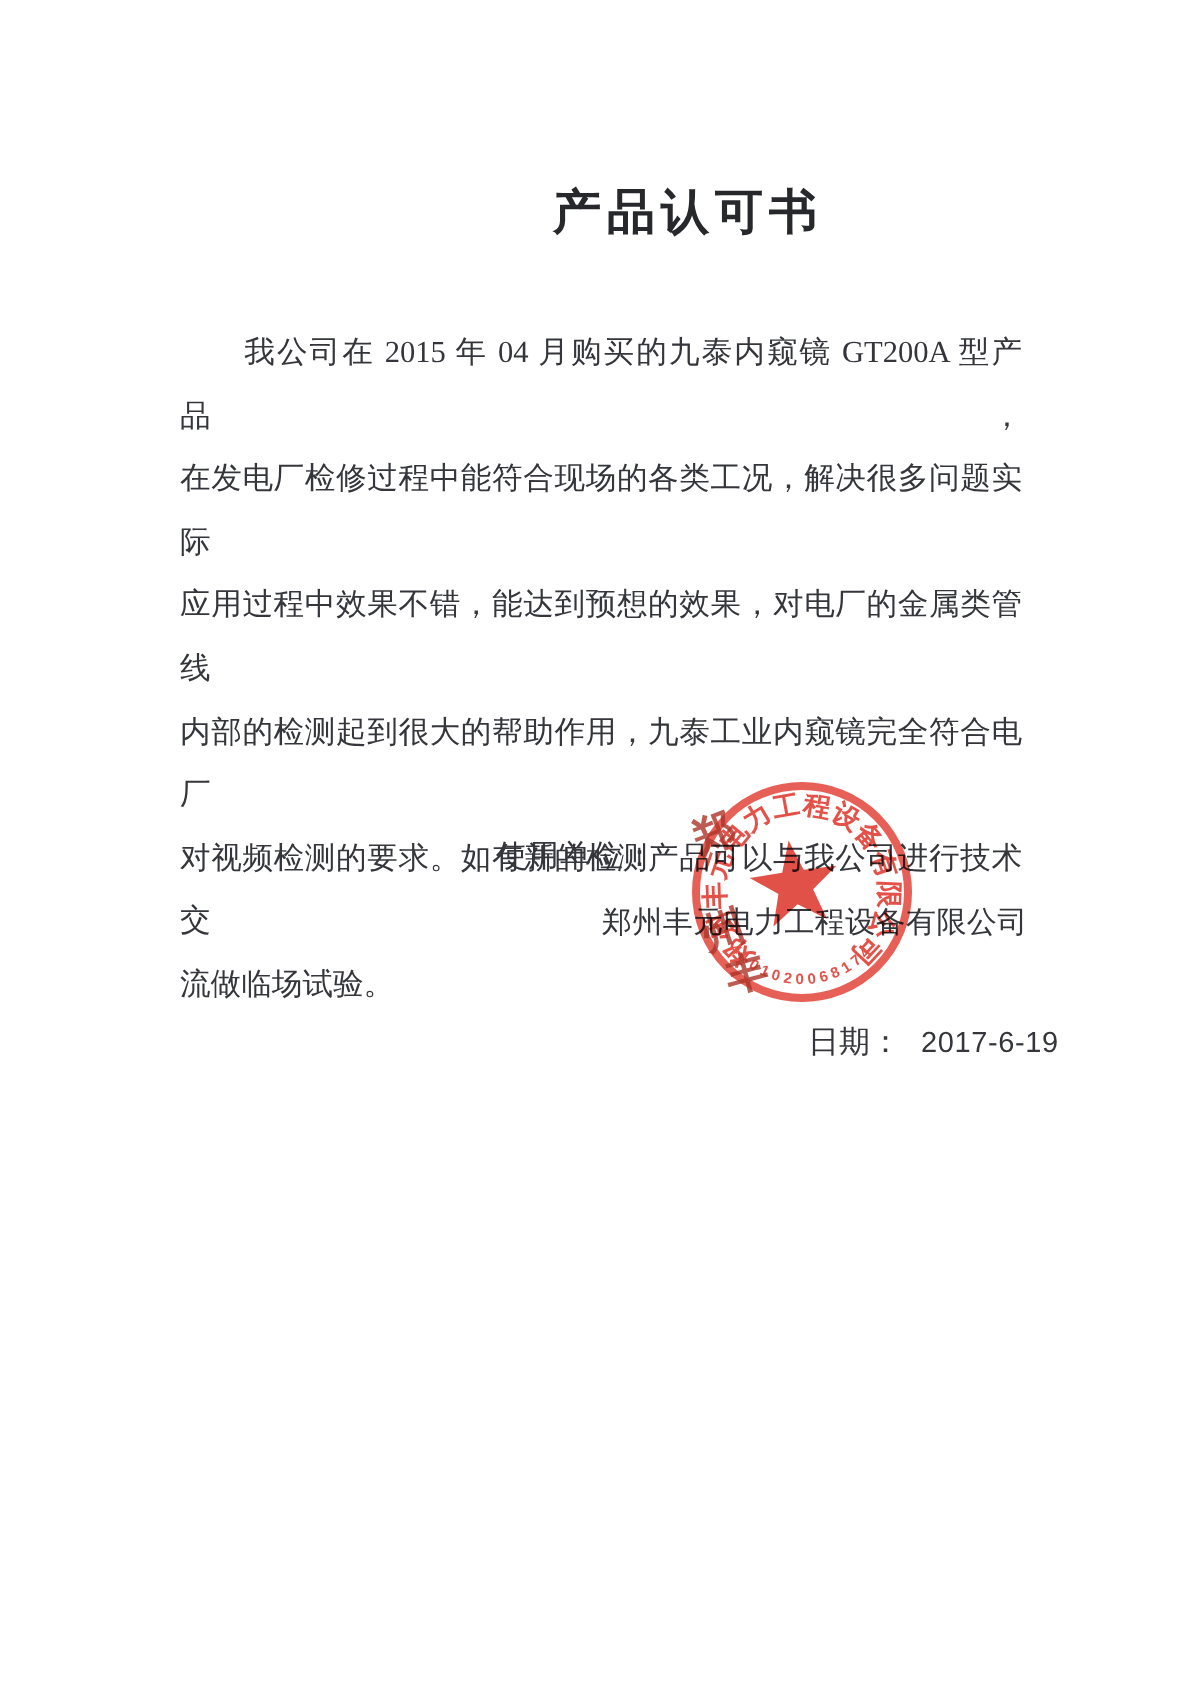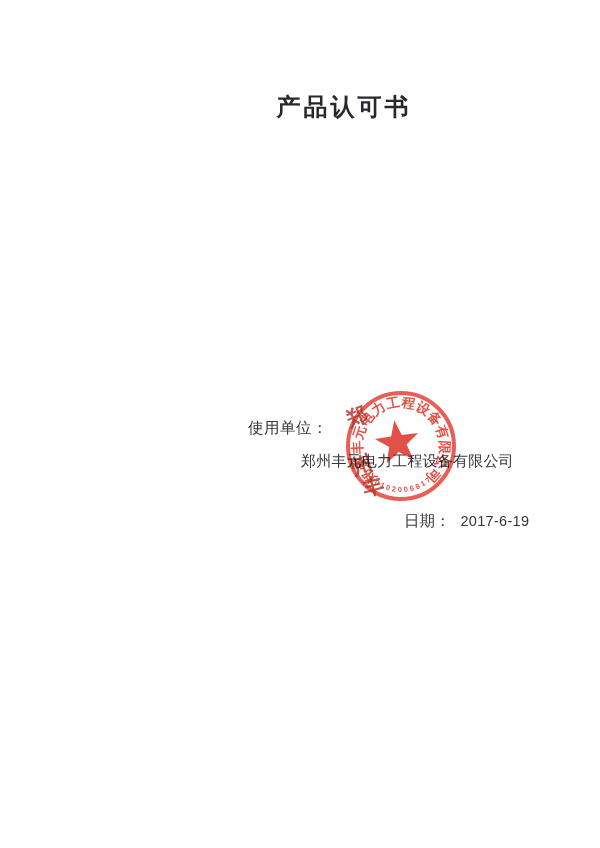--- a/index.html
+++ b/index.html
@@ -54,20 +54,28 @@
     font-size:21px; font-weight:700; fill:#a8281c; fill-opacity:0.82;
   }
 </style>
 </head>
 <body>
 
 <div class="sheet">
 
   <h1 class="title">产品认可书</h1>
 
+  <div class="body-block">
+    <div class="body-line indent jl">我公司在 2015 年 04 月购买的九泰内窥镜 GT200A 型产品，</div>
+    <div class="body-line jl">在发电厂检修过程中能符合现场的各类工况，解决很多问题实际</div>
+    <div class="body-line jl">应用过程中效果不错，能达到预想的效果，对电厂的金属类管线</div>
+    <div class="body-line jl">内部的检测起到很大的帮助作用，九泰工业内窥镜完全符合电厂</div>
+    <div class="body-line jl">对视频检测的要求。如有新的检测产品可以与我公司进行技术交</div>
+    <div class="body-line">流做临场试验。</div>
+  </div>
 
   <div class="sig-label">使用单位：</div>
 
   <div class="company-name">郑州丰元电力工程设备有限公司</div>
 
   <div class="stamp">
     <svg width="130" height="130" viewBox="0 0 130 130">
       <defs>
         <path id="arcTop" d="M 41.0 95.7 A 39 39 0 1 1 89.0 95.7" fill="none"></path>
         <path id="arcBottom" d="M 23.3 84.5 A 46 46 0 0 0 106.7 84.5" fill="none"></path>

